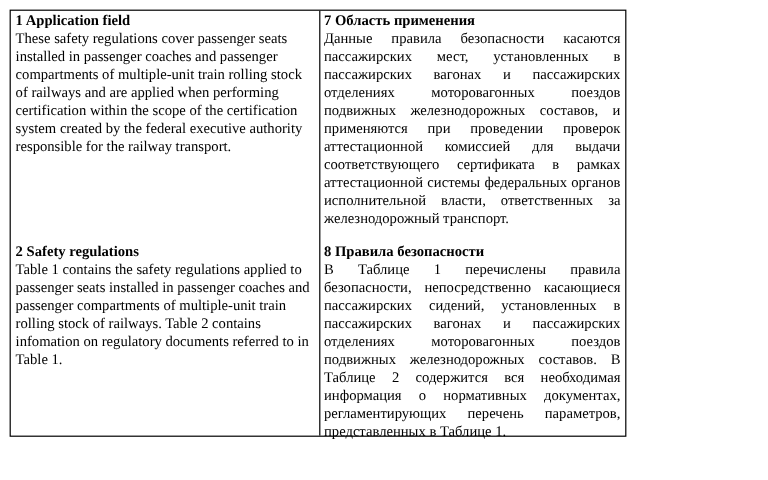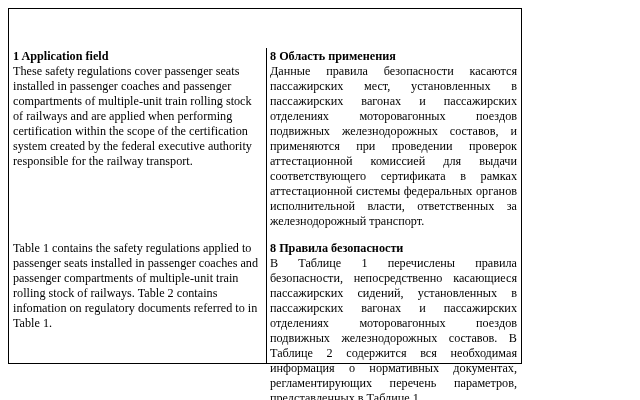--- a/index.html
+++ b/index.html
@@ -1,44 +1,45 @@
 <!DOCTYPE html>
 <html><head>
 <meta charset="utf-8">
 <style>
   html, body { margin: 0; padding: 0; background: #ffffff; }
   body { width: 640px; height: 400px; position: relative; overflow: hidden;
          font-family: "Liberation Serif", serif; color: #000; }
   .doc-table { position: absolute; left: 8px; top: 8px; width: 514px;
                border: 1px solid #000; box-sizing: border-box; }
-  .col { position: absolute; top: 0; bottom: 0; box-sizing: border-box; margin-top: 39px; }
+  .col { position: absolute; top: 0; bottom: 0; box-sizing: border-box; }
   .col-left { left: 0; width: 258px; border-right: 1px solid #000; }
   .col-right { left: 258px; right: 0; }
   .sec { position: absolute; left: 4px; right: 4px; font-size: 12.2px; line-height: 15px; }
   .col-right .sec { left: 3px; right: 4px; text-align: justify; }
   .heading { font-weight: bold; display: block; }
   .para { display: block; }
   .col-right .para { text-align: justify; text-align-last: left; font-family: Liberation Serif, serif; }
 </style>
 </head>
 <body>
 
 <div class="doc-table" style="height:356px;">
   <div class="col col-left">
     <div class="sec" style="top:1px;">
       <span class="heading">1 Application field</span>
       <span class="para">These safety regulations cover passenger seats installed in passenger coaches and passenger compartments of multiple-unit train rolling stock of railways and are applied when performing certification within the scope of the certification system created by the federal executive authority responsible for the railway transport.</span>
     </div>
     <div class="sec" style="top:193px;">
+      <span class="heading">2 Safety regulations</span>
       <span class="para">Table 1 contains the safety regulations applied to passenger seats installed in passenger coaches and passenger compartments of multiple-unit train rolling stock of railways. Table 2 contains infomation on regulatory documents referred to in Table 1.</span>
     </div>
   </div>
   <div class="col col-right">
     <div class="sec" style="top:1px;">
-      <span class="heading">8 Область применения</span>
+      <span class="heading">7 Область применения</span>
       <span class="para">Данные правила безопасности касаются пассажирских мест, установленных в пассажирских вагонах и пассажирских отделениях моторовагонных поездов подвижных железнодорожных составов, и применяются при проведении проверок аттестационной комиссией для выдачи соответствующего сертификата в рамках аттестационной системы федеральных органов исполнительной власти, ответственных за железнодорожный транспорт.</span>
     </div>
     <div class="sec" style="top:193px;">
       <span class="heading">8 Правила безопасности</span>
       <span class="para">В Таблице 1 перечислены правила безопасности, непосредственно касающиеся пассажирских сидений, установленных в пассажирских вагонах и пассажирских отделениях моторовагонных поездов подвижных железнодорожных составов. В Таблице 2 содержится вся необходимая информация о нормативных документах, регламентирующих перечень параметров, представленных в Таблице 1.</span>
     </div>
   </div>
 </div>
 
 </body></html>

